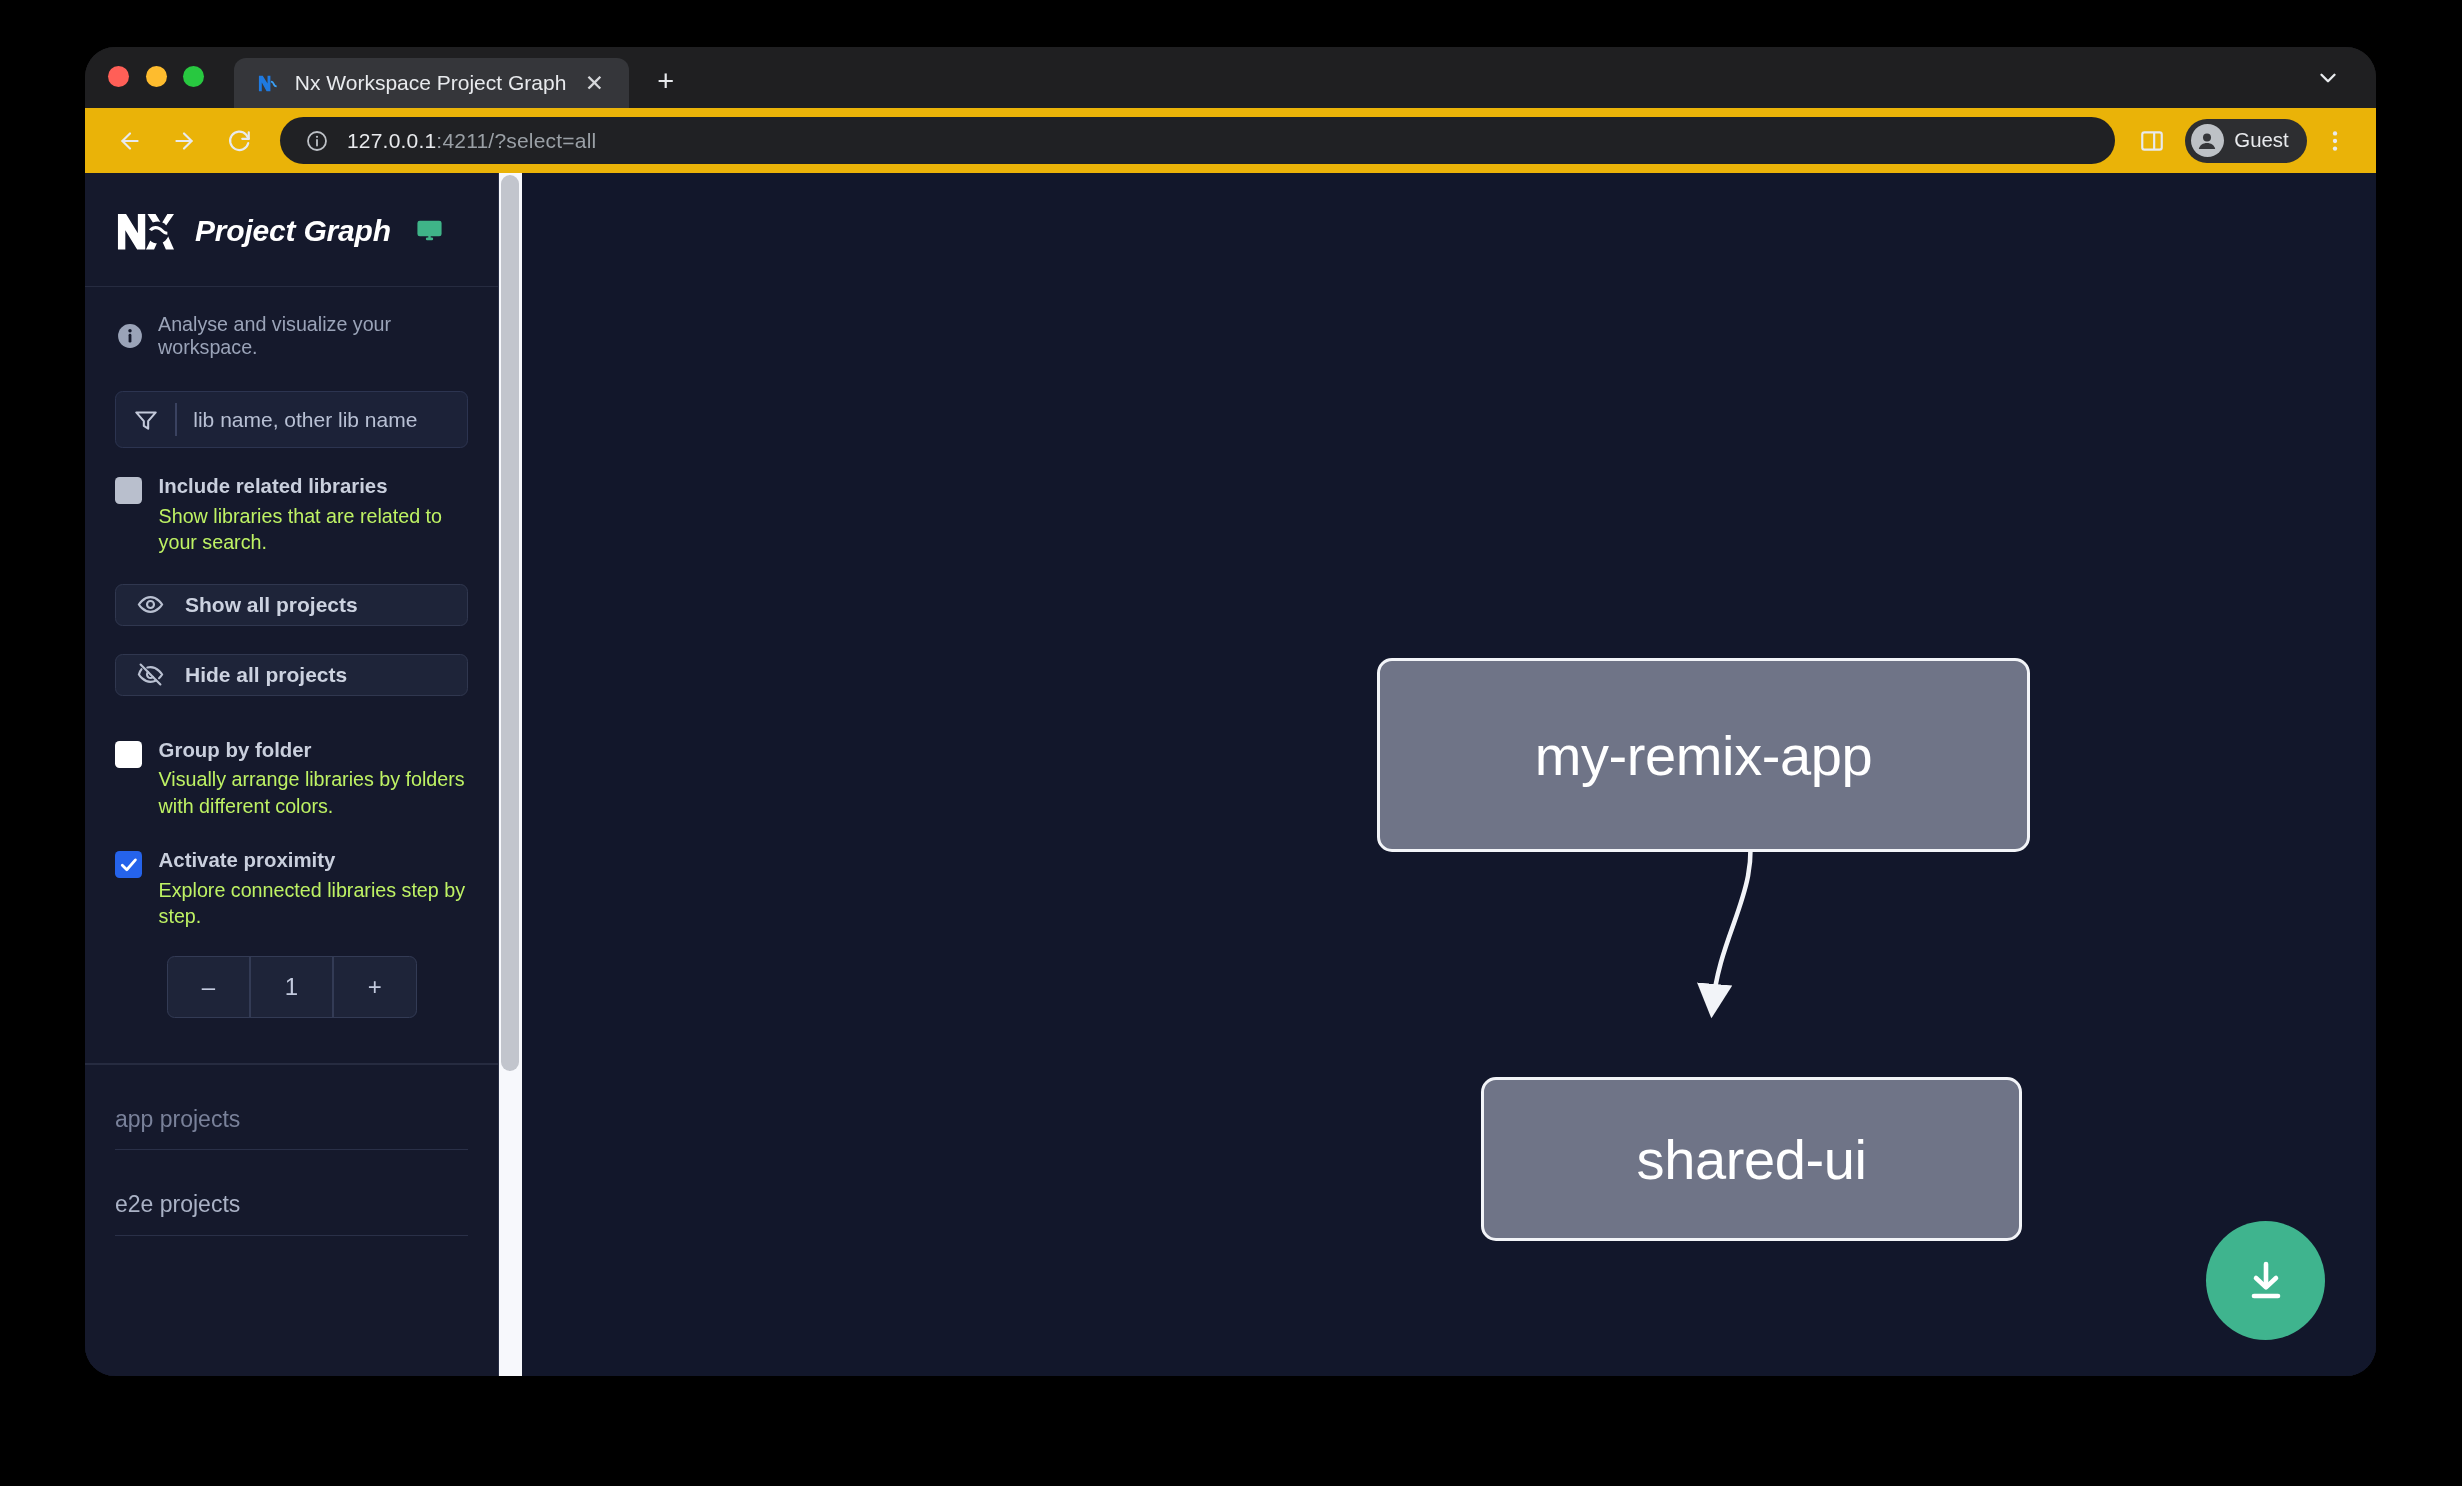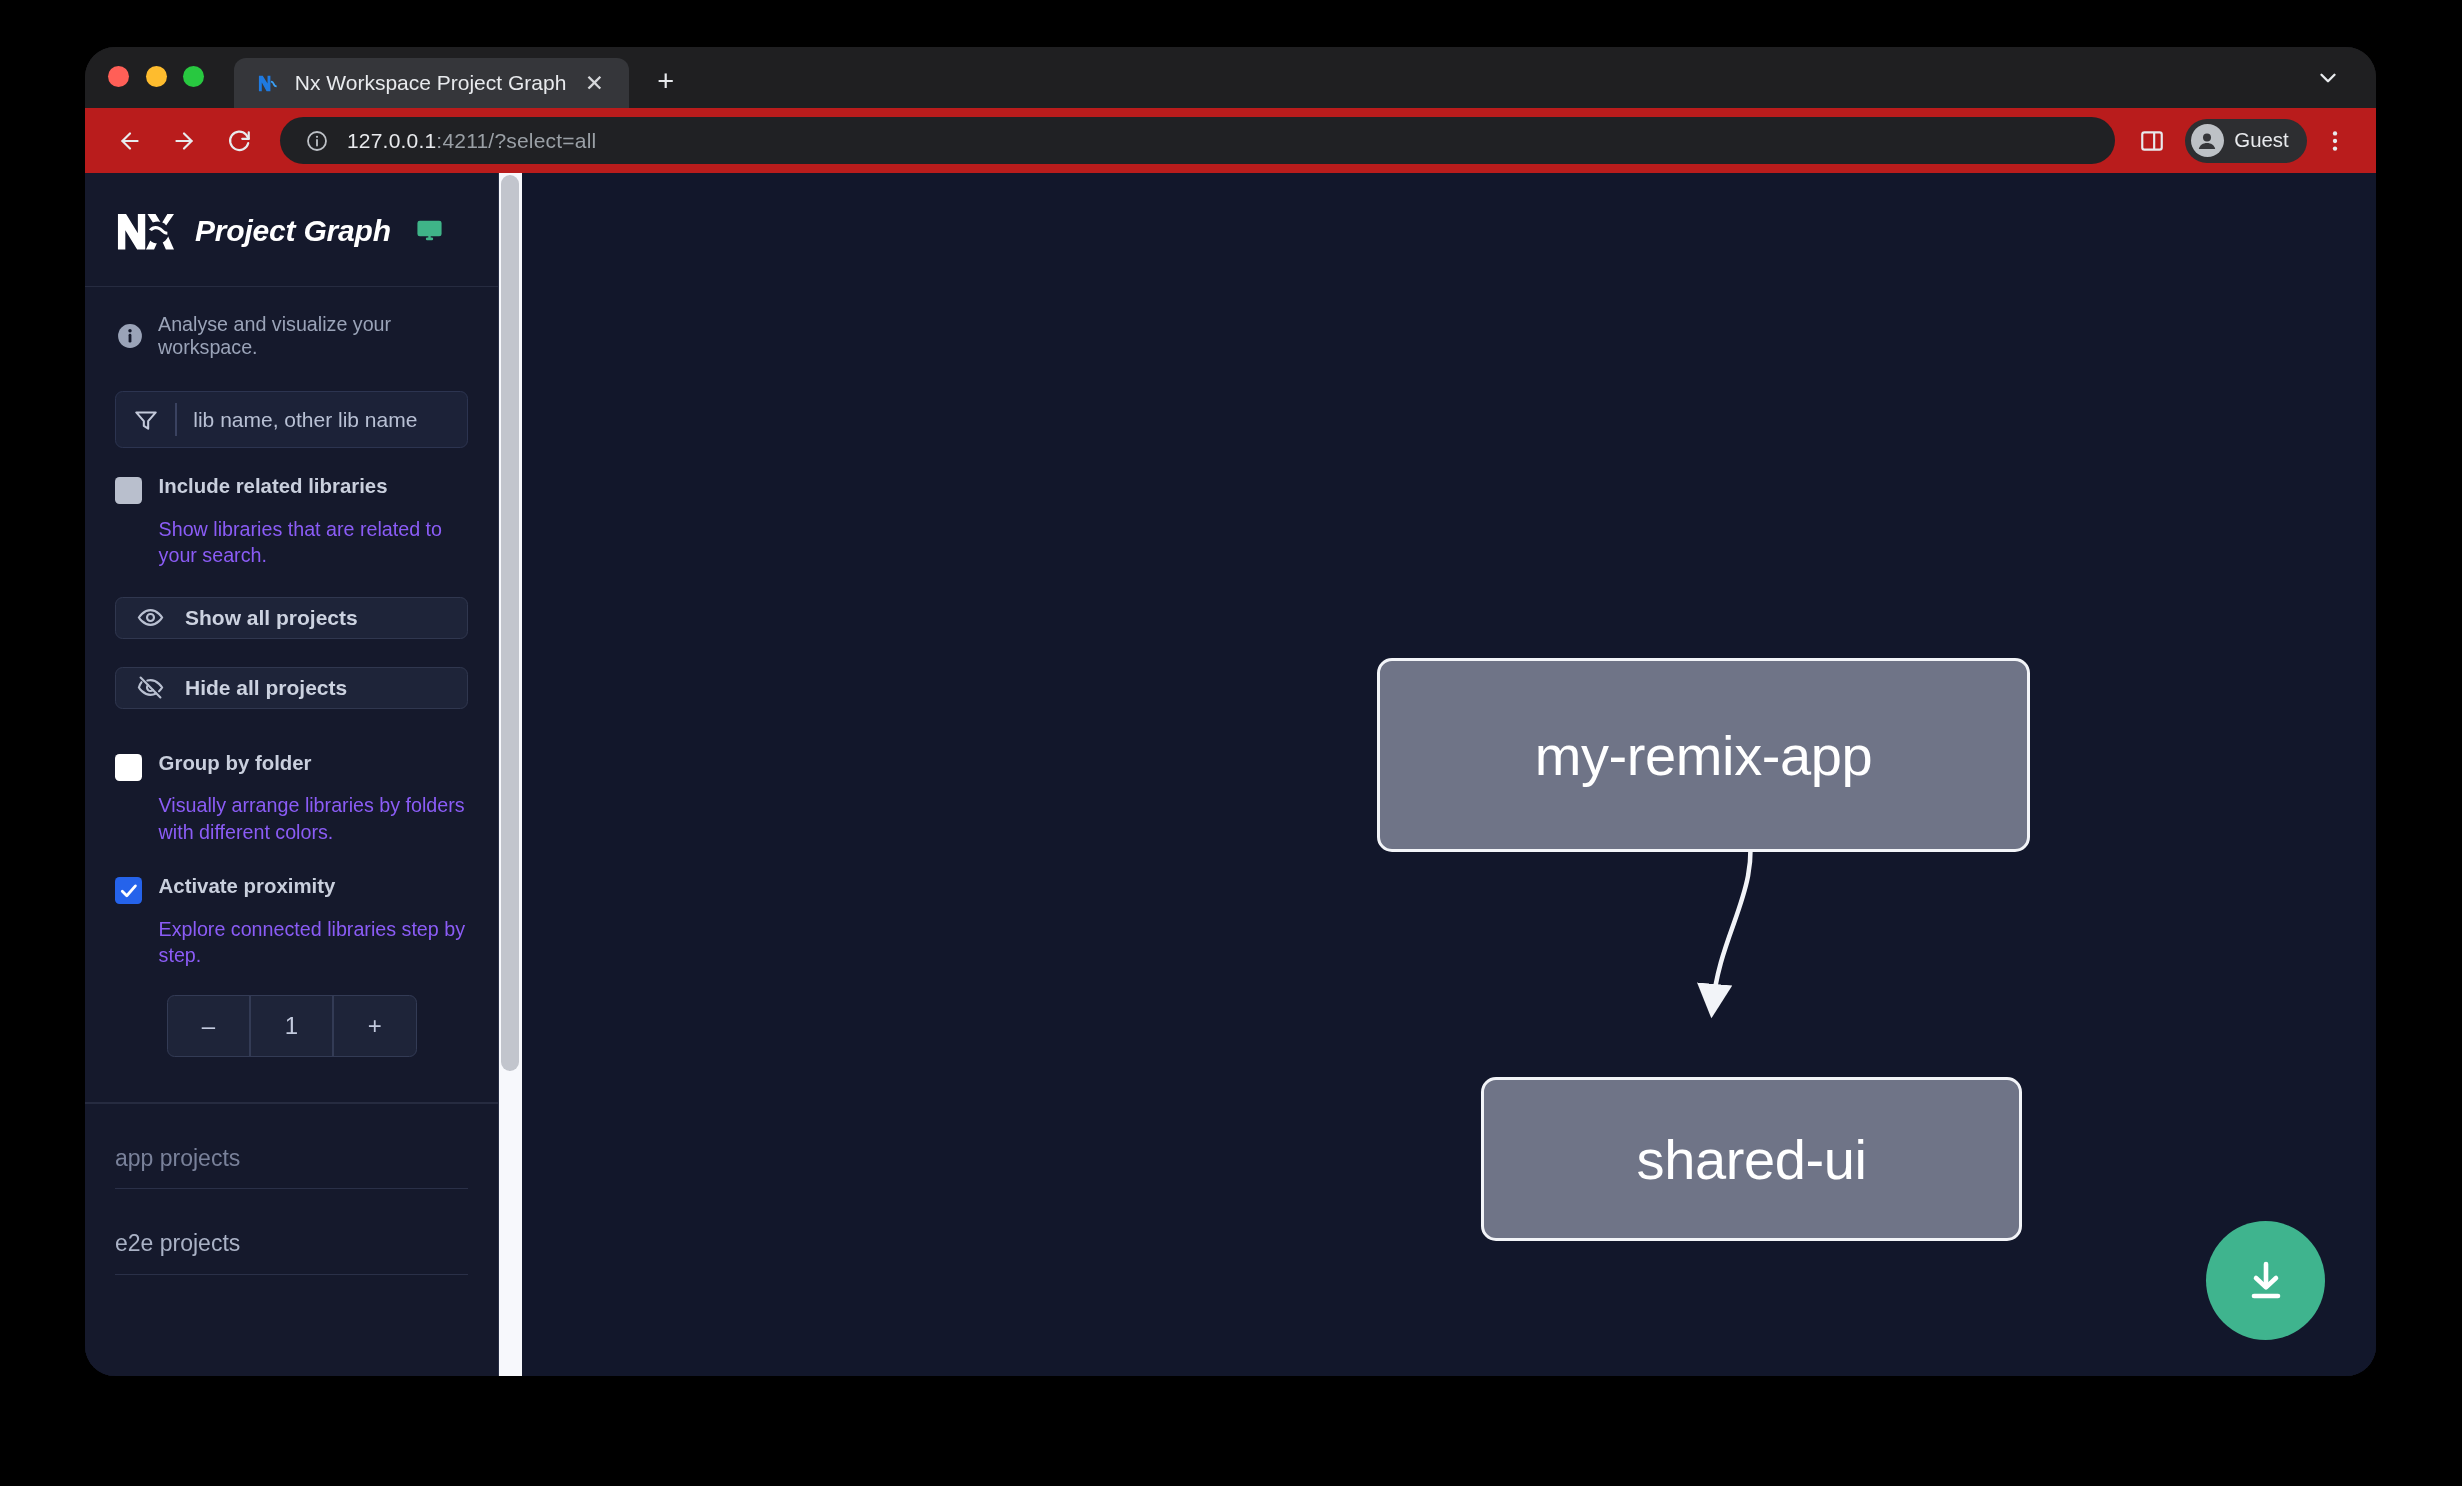--- a/index.html
+++ b/index.html
@@ -80,21 +80,21 @@
     position: absolute;
     right: 32px; bottom: 13.6px;
     width: 33px; height: 33px;
     display: flex; align-items: center; justify-content: center;
     color: #e8eaed;
   }
 
   
   .toolbar {
     height: 65px;
-    background: #b91c1c;
+    background: #eab308;
     display: flex;
     align-items: center;
     padding: 0 19.7px 0 21px;
     gap: 7.6px;
     flex: 0 0 auto;
   }
   .nav-btn {
     width: 47px; height: 47px;
     border-radius: 50%;
     display: flex; align-items: center; justify-content: center;
@@ -204,21 +204,21 @@
     width: 27px; height: 27px;
     border-radius: 4.5px;
     flex: 0 0 auto;
     margin-top: 3px;
   }
   .cbox.grey { background: #b9bfcd; }
   .cbox.white { background: #ffffff; }
   .cbox.blue { background: #2563eb; display:flex; align-items:center; justify-content:center; }
   .check-texts { flex: 1 1 auto; }
   .check-label { color: #c9cfdd; font-size: 20.4px; font-weight: 700; line-height: 1.25; }
-  .check-desc { color: #8b5cf6; font-size: 19.7px; line-height: 1.35; margin-top: 16px; }
+  .check-desc { color: #bef264; font-size: 19.7px; line-height: 1.35; margin-top: 3px; }
 
   .pill-btn {
     display: flex; align-items: center; gap: 21px;
     height: 42px;
     background: #1e2439;
     border: 1.5px solid #30374f;
     border-radius: 7.6px;
     padding: 0 21px;
     margin-top: 28px;
     color: #ccd2e0;

